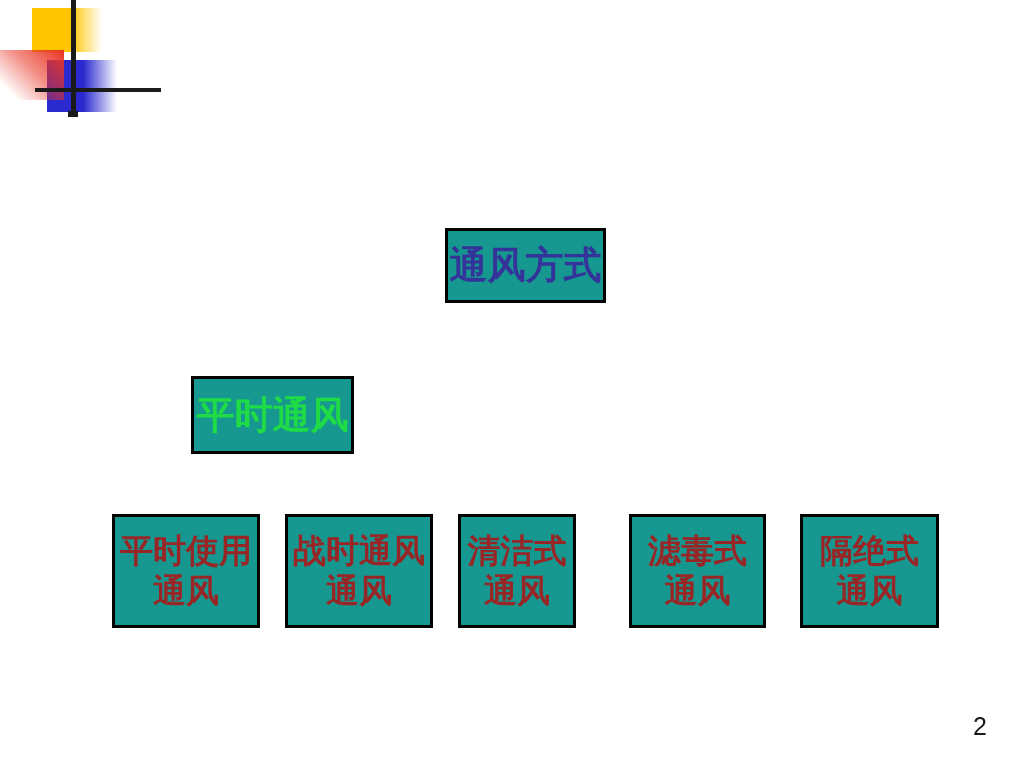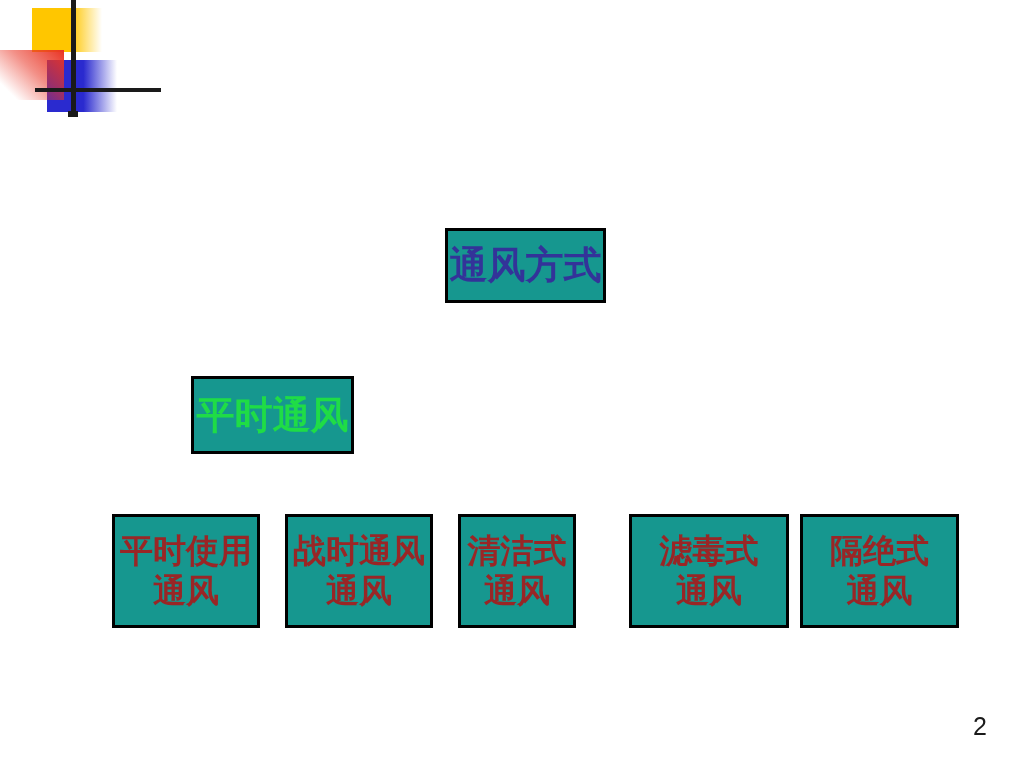--- a/index.html
+++ b/index.html
@@ -52,22 +52,22 @@
   }
   .dbox .label{white-space:pre-line;}
   .box-root{left:445px;top:228px;width:161px;height:75px;font-size:38px;color:#333399;}
   .box-l2{top:376px;width:163px;height:78px;font-size:38px;color:#1FDC46;}
   .box-l2a{left:191px;}
   .box-l2b{left:614px;}
   .box-l3{top:514px;height:114px;font-size:33px;line-height:1.22;color:#992626;}
   .box-l3a{left:112px;width:148px;}
   .box-l3b{left:285px;width:148px;}
   .box-l3c{left:458px;width:118px;}
-  .box-l3d{left:629px;width:160px;}
-  .box-l3e{left:800px;width:159px;}
+  .box-l3d{left:629px;width:137px;}
+  .box-l3e{left:800px;width:139px;}
 
   
   .page-number{
     position:absolute;left:960px;top:712px;width:40px;
     text-align:center;font-size:25px;color:#1A1A1A;
   }
 </style>
 </head>
 <body>
 

